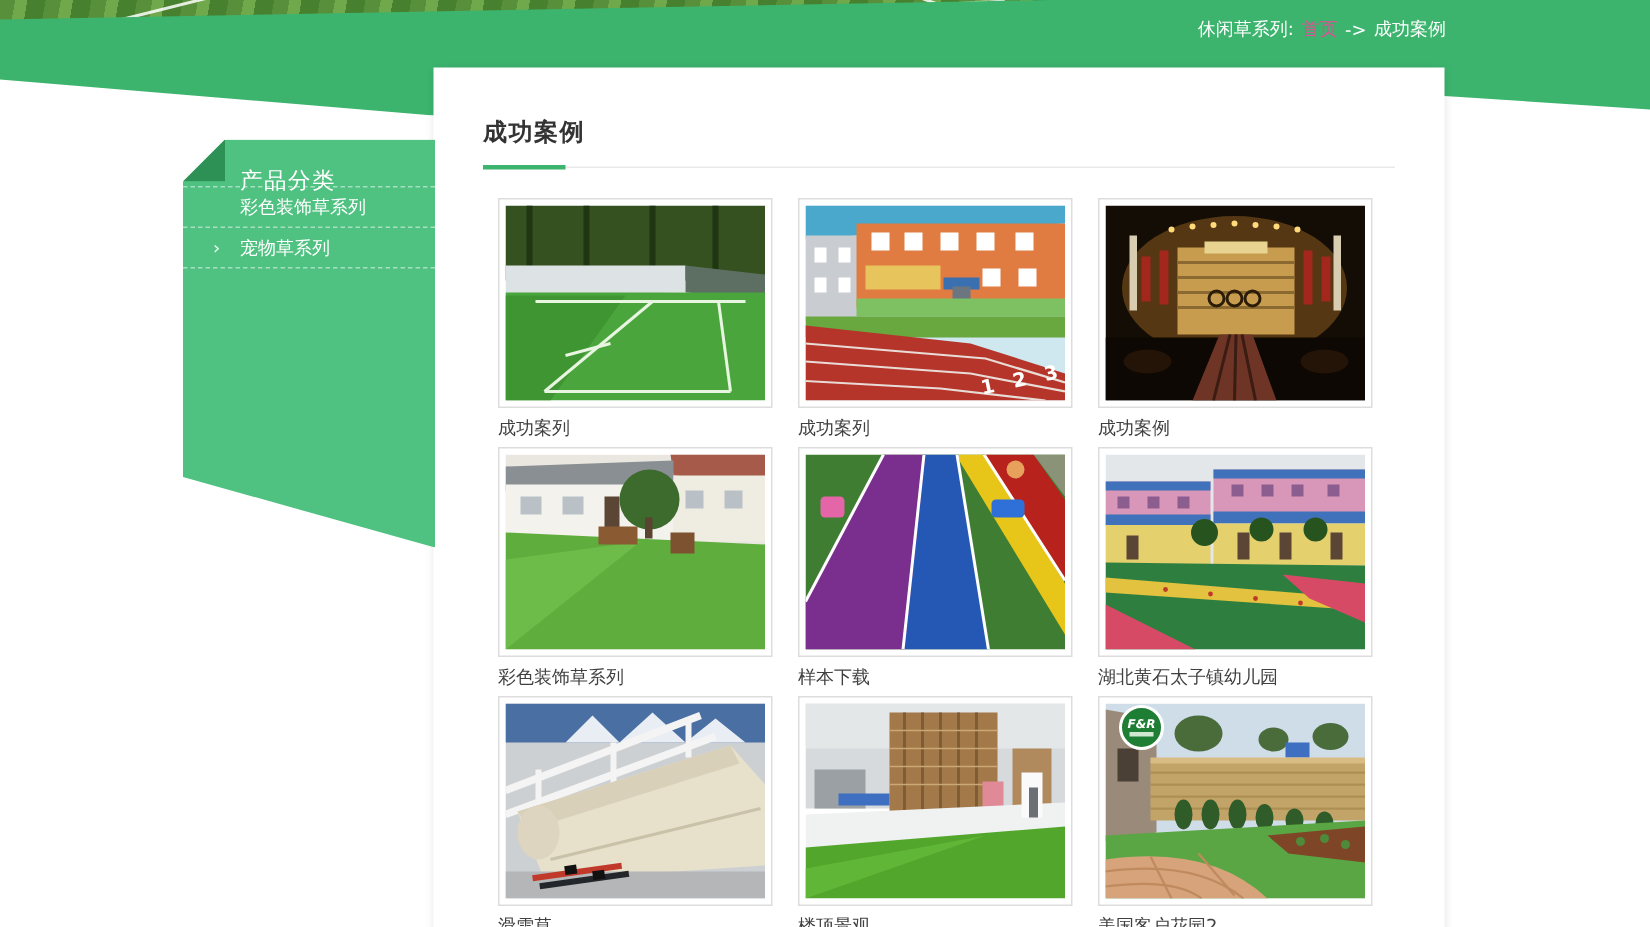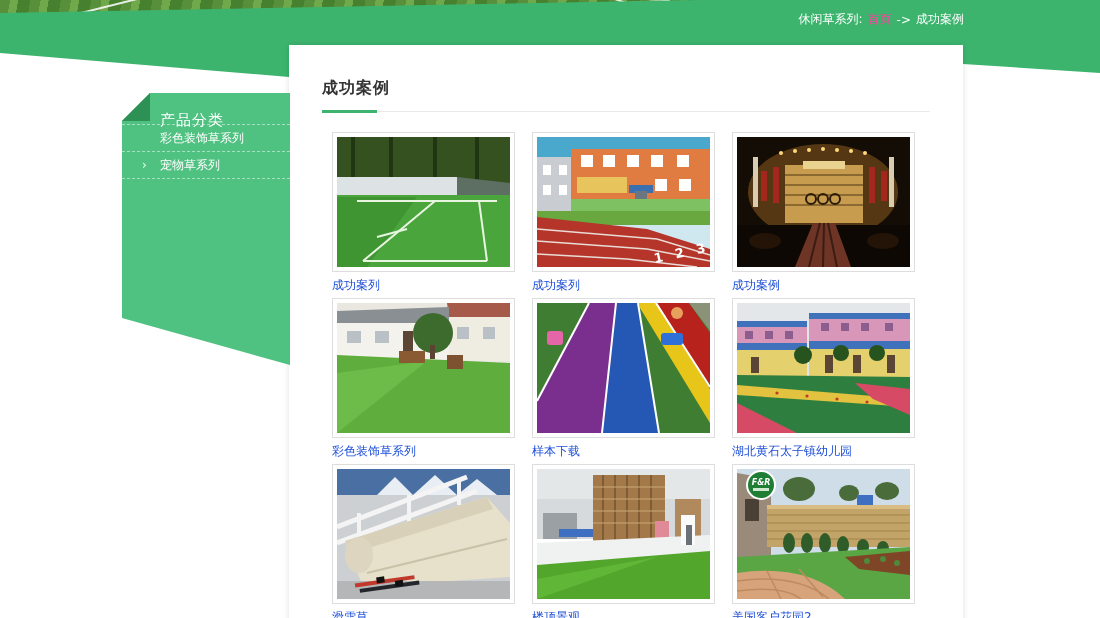--- a/index.html
+++ b/index.html
@@ -67,21 +67,21 @@
   .cases-grid{
     margin:19px 0 0 10px;display:grid;grid-template-columns:repeat(3,183px);column-gap:17px;
   }
   .case-cell{width:183px;}
   .case-card{
     box-sizing:border-box;width:183px;height:140px;border:1px solid #dddddd;background:#fff;
     padding:4px;cursor:pointer;
   }
   .case-card svg{display:block;width:173px;height:130px;}
   .case-caption{
-    margin:6px 0 6px;font-size:12px;line-height:14px;color:#1d4ed8;
+    margin:6px 0 6px;font-size:12px;line-height:14px;color:#404040;
     white-space:nowrap;overflow:hidden;
   }
 </style>
 </head>
 <body>
 
 <div class="grass-strip"></div>
 <div class="fieldline fl1"></div>
 <div class="fieldline fl2"></div>
 <div class="fieldline fl3"></div>

